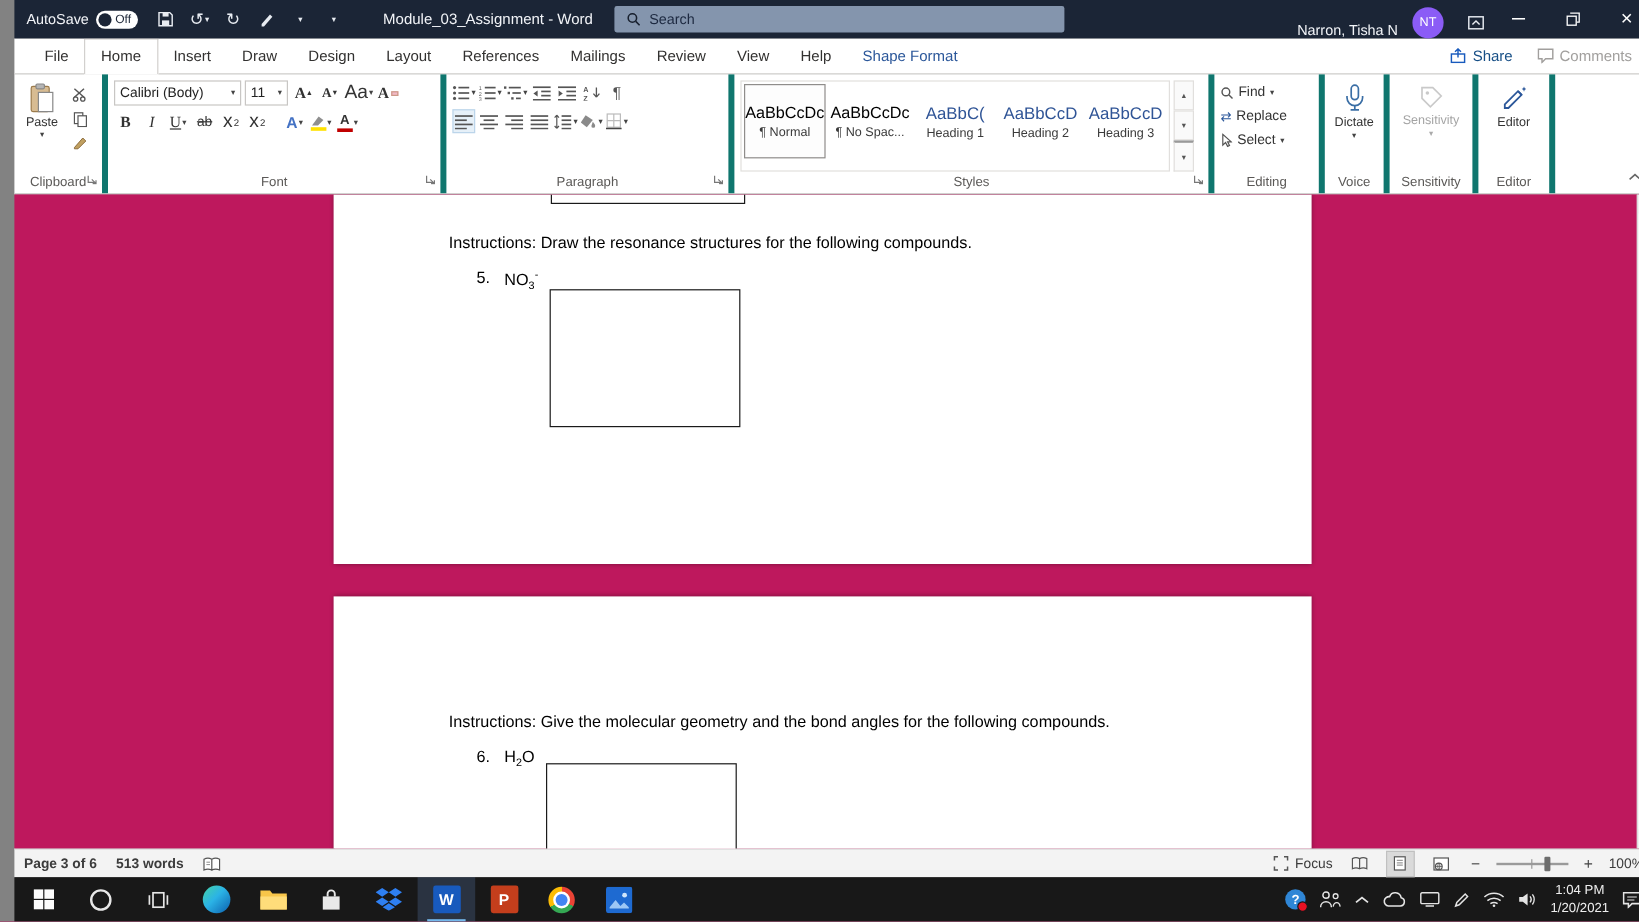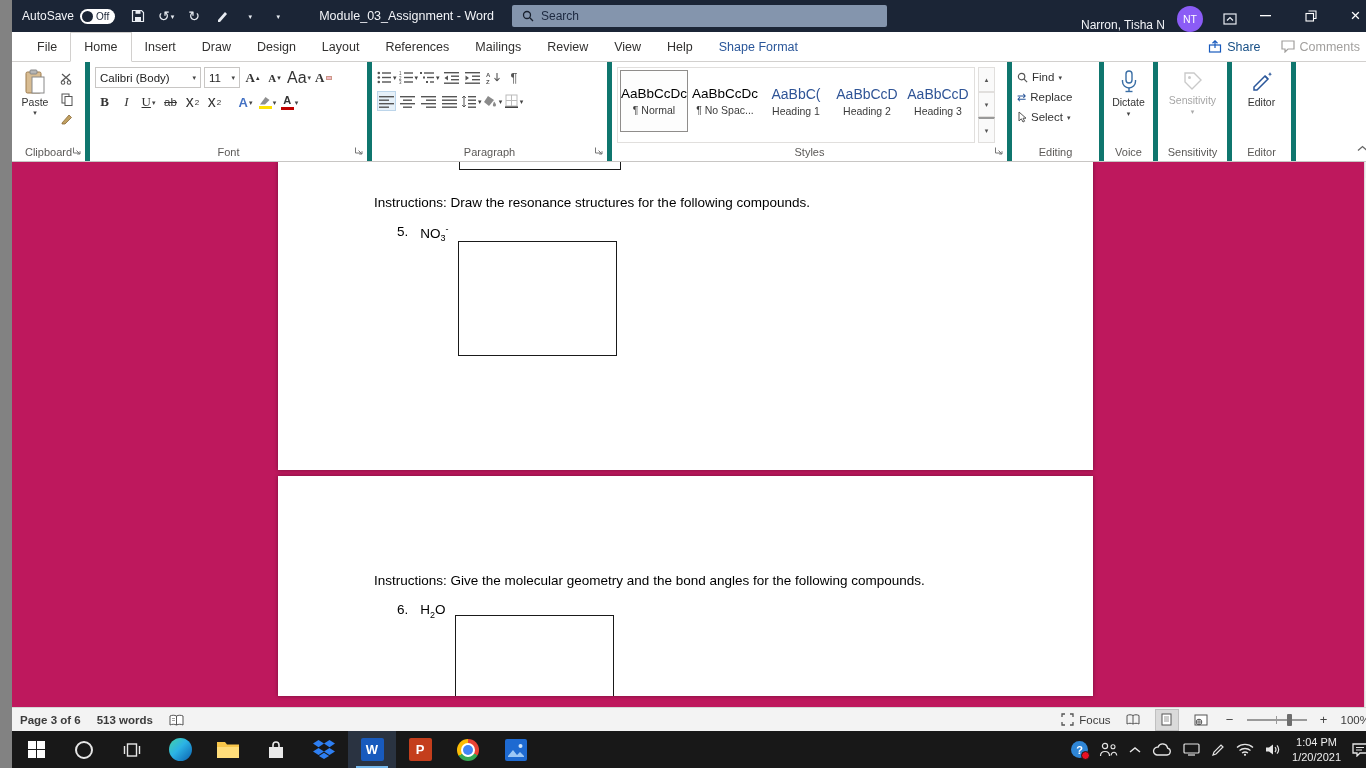--- a/index.html
+++ b/index.html
@@ -99,21 +99,21 @@
   .g-voice { width:54px; }
   .g-sens { width:74px; }
   .g-sens .bigbtn { opacity:.45; }
   .g-editor { width:64px; }
   .collapse-ribbon { position:absolute; right:10px; bottom:5px; }
 
   
   .doc-area { position:relative; height:545px; background:#be185d; overflow:hidden; }
   .page { position:absolute; left:266px; width:815px; background:#fff; box-shadow:0 0 4px rgba(0,0,0,.4); overflow:hidden; }
   .page1 { top:0; height:308px; }
-  .page2 { top:314px; height:220px;padding-left:44px; }
+  .page2 { top:335px; height:220px;padding-left:44px; }
   .partial-box { position:absolute; left:181px; top:-108px; width:162px; height:116px; border:1px solid #1a1a1a; }
   .doc-text { position:absolute; font-size:13.5px; color:#000; white-space:nowrap; }
   .instr1 { left:96px; top:33px; }
   .instr2 { left:96px; top:97px; }
   .doc-line { position:absolute; display:flex; gap:12px; font-size:13.5px; color:#000; }
   .line5 { left:119px; top:62px; }
   .line6 { left:119px; top:126px; }
   .formula sub { font-size:9px; }
   .formula sup { font-size:9px; }
   .draw-box { position:absolute; border:1px solid #1a1a1a; background:#fff; }

